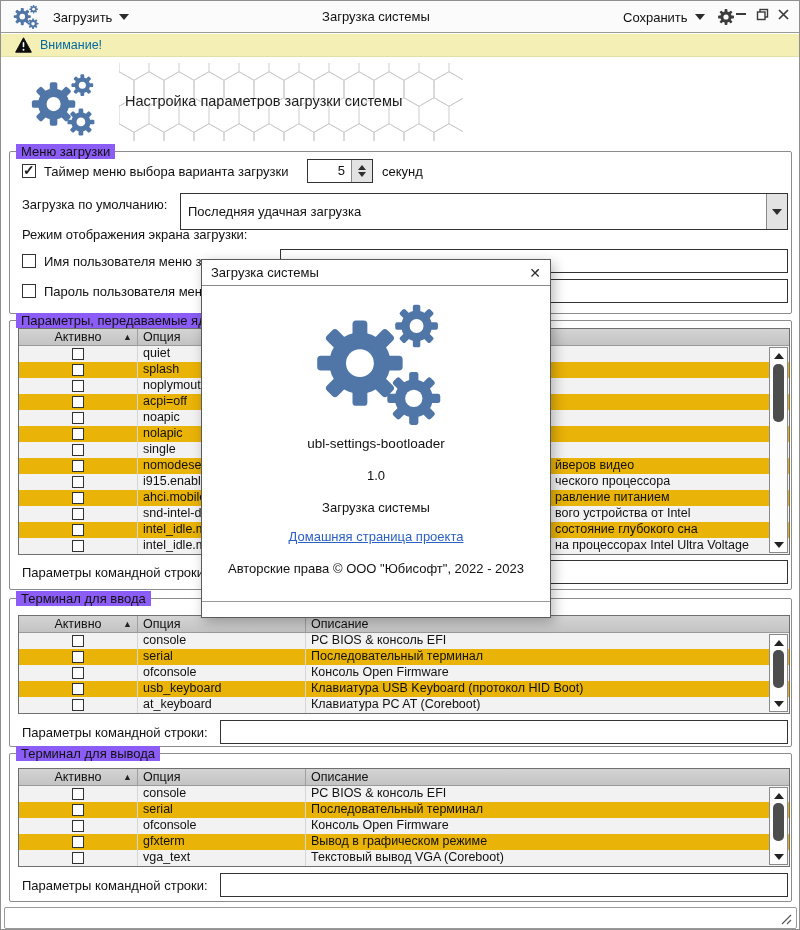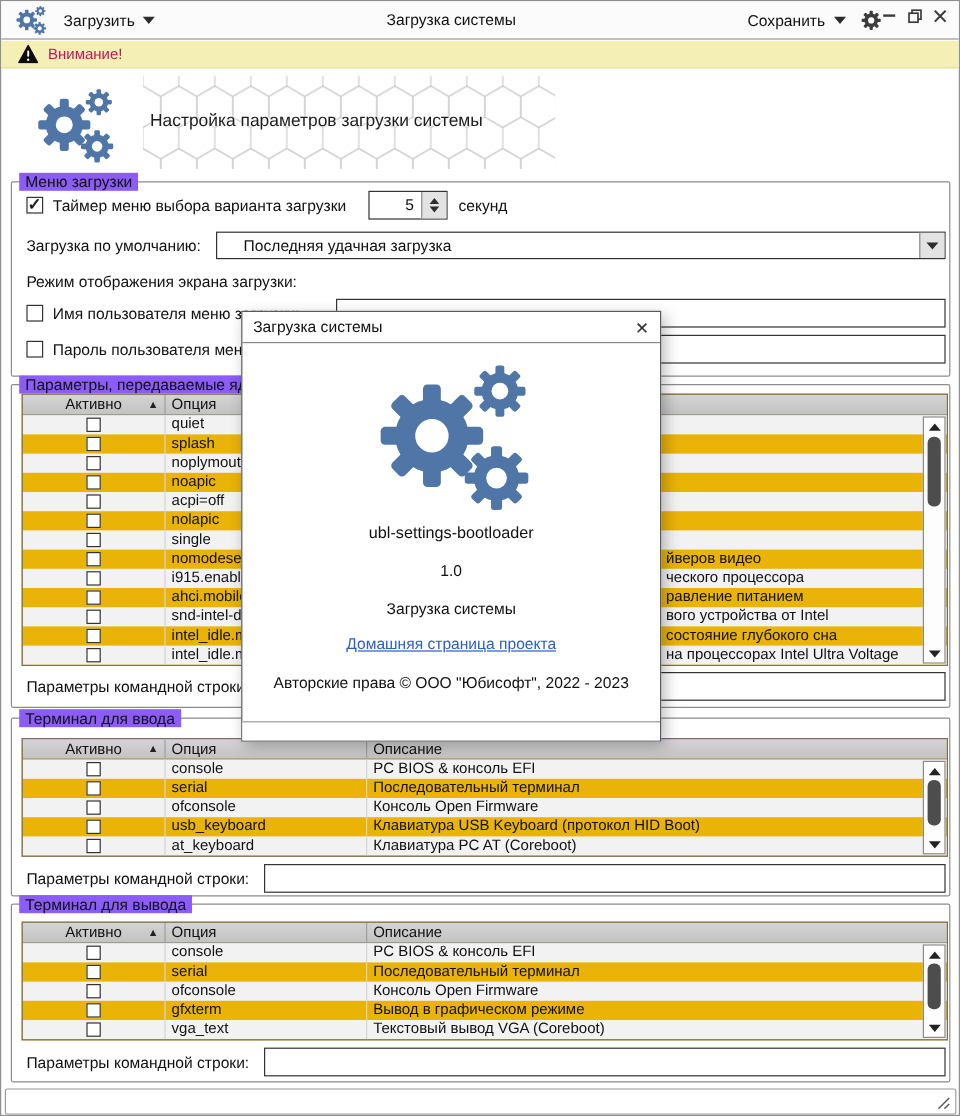--- a/index.html
+++ b/index.html
@@ -15,40 +15,40 @@
   .tb-title{position:absolute;left:240px;top:0;width:270px;height:32px;line-height:32px;text-align:center;font-size:13px}
   .tb-gear{position:absolute;left:716px;top:7px;width:18px;height:18px}
   .win-controls{position:absolute;right:9px;top:6px;display:flex;gap:8px}
   .wc{width:13px;height:13px;display:inline-block}
   .wc svg{width:13px;height:13px}
 
   
   .warnbar{position:absolute;left:0;top:33px;width:100%;height:23px;background:#f3efb5;border-bottom:1px solid #e3dfa8;
            display:flex;align-items:center;gap:8px;padding-left:14px}
   .warn-icon{width:17px;height:16px}
-  .warn-text{font-size:12.5px;color:#be185d}
+  .warn-text{font-size:12.5px;color:#0369a1}
 
   
   .banner-gears{position:absolute;left:27px;top:71px;width:70px;height:66px}
   .hexbg{position:absolute;left:118px;top:62px}
   .banner-title{position:absolute;left:124px;top:92px;font-size:14.5px;color:#1c1c1c;
                 text-shadow:0 0 3px #fff,0 0 3px #fff}
 
   
   .group{position:absolute;border:1px solid #8c8c8c;border-radius:2px;background:#fff}
   .legend{position:absolute;top:-8px;left:6px;background:#8b5cf6;padding:0 5px;font-size:13px;line-height:15px;white-space:nowrap}
   .row-label{position:absolute;font-size:13px;line-height:18px;white-space:nowrap}
 
   
   .cb{width:14px;height:14px;border:1.5px solid #333;background:#fff;display:inline-block;position:relative}
   .cb.checked::after{content:"\2713";position:absolute;left:0;top:-3px;font-size:14px;font-weight:bold;color:#1d1d1d}
   .cb.abs{position:absolute}
   .cb-s{width:12px;height:12px;border-width:1.3px}
-  .combo{position:absolute;height:23px;border:1.5px solid #333;background:#fff;font-size:13px;
-         display:flex;align-items:center;padding-left:22px;white-space:nowrap}
+  .combo{position:absolute;height:37px;border:1.5px solid #333;background:#fff;font-size:13px;
+         display:flex;align-items:center;padding-left:7px;white-space:nowrap}
   .combo-btn{position:absolute;right:0;top:0;bottom:0;width:21px;background:#e3e3e3;border-left:1px solid #8a8a8a;
              display:flex;align-items:center;justify-content:center}
   .tri-down{width:0;height:0;border-left:5px solid transparent;border-right:5px solid transparent;border-top:6px solid #2e2e2e}
   .tri-up-xs{width:0;height:0;border-left:4px solid transparent;border-right:4px solid transparent;border-bottom:5px solid #2e2e2e}
   .tri-down-xs{width:0;height:0;border-left:4px solid transparent;border-right:4px solid transparent;border-top:5px solid #2e2e2e}
   .spin{position:absolute;border:1.5px solid #333;background:#fff;display:flex}
   .spin-val{flex:1;text-align:right;padding-right:6px;font-size:13px;line-height:21px}
   .spin-btns{width:21px;border-left:1px solid #8a8a8a;background:#e3e3e3;display:flex;flex-direction:column;
              align-items:center;justify-content:center;gap:2px}
   .tinput{position:absolute;height:24px;border:1.5px solid #333;background:#fff;font-size:13px;padding:0 5px;
@@ -238,28 +238,28 @@
             <div class="c-act">
               <span class="cb cb-s"></span>
             </div>
             <div class="c-opt">noplymouth</div>
             <div class="c-desc"></div>
           </div>
           <div class="trow">
             <div class="c-act">
               <span class="cb cb-s"></span>
             </div>
+            <div class="c-opt">acpi=off</div>
+            <div class="c-desc"></div>
+          </div>
+          <div class="trow">
+            <div class="c-act">
+              <span class="cb cb-s"></span>
+            </div>
             <div class="c-opt">noapic</div>
-            <div class="c-desc"></div>
-          </div>
-          <div class="trow">
-            <div class="c-act">
-              <span class="cb cb-s"></span>
-            </div>
-            <div class="c-opt">acpi=off</div>
             <div class="c-desc"></div>
           </div>
           <div class="trow">
             <div class="c-act">
               <span class="cb cb-s"></span>
             </div>
             <div class="c-opt">nolapic</div>
             <div class="c-desc"></div>
           </div>
           <div class="trow">

